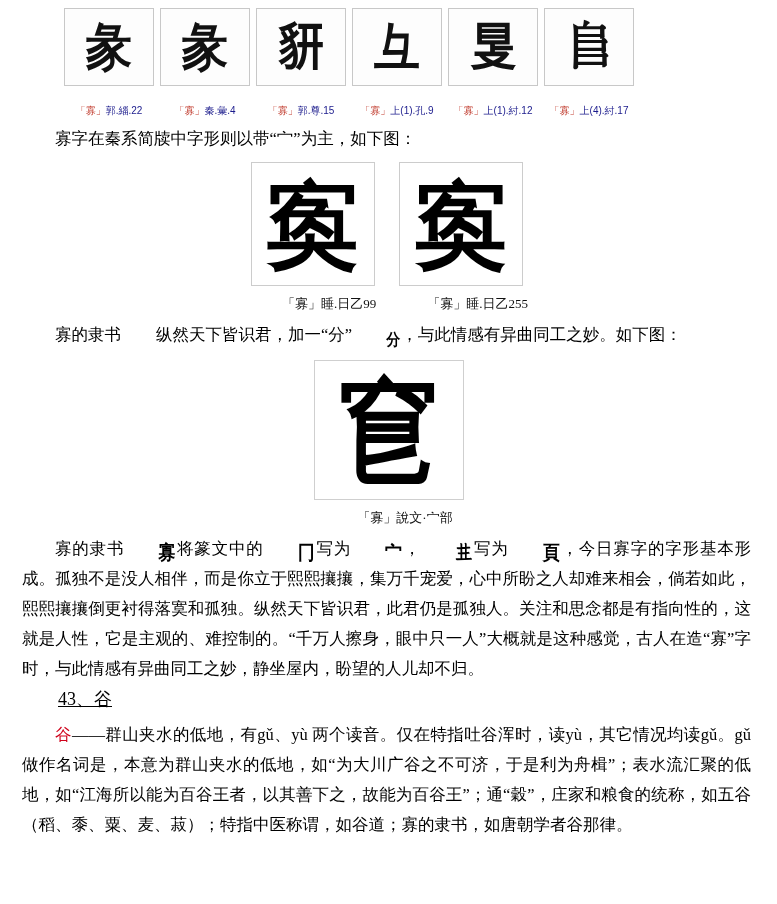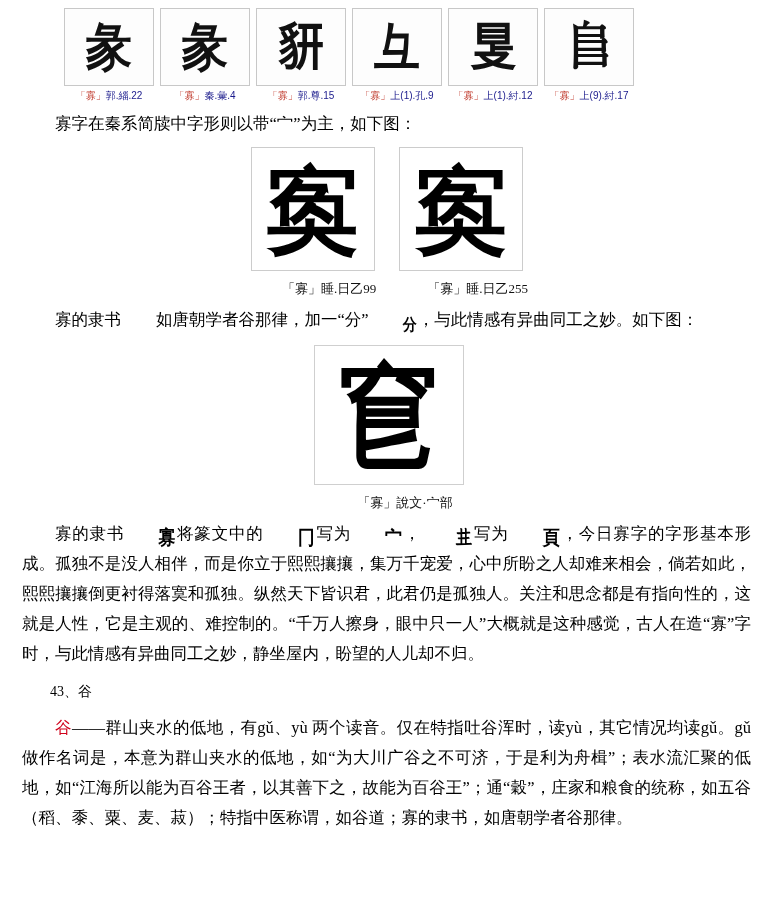--- a/index.html
+++ b/index.html
@@ -49,21 +49,21 @@
     font-family: "DejaVu Serif", serif;
     font-size: 46px;
     line-height: 1;
     font-weight: 700;
     color: #111;
     transform: scaleY(1.12);
   }
   .glyph-cap {
     font-size: 10px;
     line-height: 14px;
-    margin-top: 3px;
+    margin-top: 18px;
     color: #1a1a8c;
     white-space: nowrap;
     font-family: "Liberation Sans", sans-serif;
   }
   .glyph-cap .red {
     color: #c0392b;
   }
 
   
   p.body {
@@ -154,24 +154,25 @@
   .seal-box .ch {
     font-family: "DejaVu Serif", serif;
     font-size: 104px;
     line-height: 1;
     font-weight: 700;
     color: #000;
     transform: scaleY(1.12) scaleX(0.95);
   }
 
   .section-head {
-    font-size: 14px;
+    font-size: 18px;
     line-height: 30px;
-    margin: 8px 0 0 0;
+    margin: 0 0 0 0;
     text-indent: 2em;
+    text-decoration: underline;
   }
 </style>
 </head>
 <body>
 
 <div class="page">
 
   <div class="glyph-row">
     <div class="glyph-cell">
       <div class="glyph-box">
@@ -211,21 +212,21 @@
       </div>
       <div class="glyph-cap">
         <span class="red">「寡」</span><span>上(1).紂.12</span>
       </div>
     </div>
     <div class="glyph-cell">
       <div class="glyph-box">
         <span class="ch">𨸏</span>
       </div>
       <div class="glyph-cap">
-        <span class="red">「寡」</span><span>上(9).紂.17</span>
+        <span class="red">「寡」</span><span>上(4).紂.17</span>
       </div>
     </div>
   </div>
 
   <p class="body indent">寡字在秦系简牍中字形则以带“宀”为主，如下图：</p>
 
   <div class="fig-two">
     <div class="cell">
       <div class="big-box">
         <span class="ch">寏</span>
@@ -233,21 +234,21 @@
       <div class="fig-cap">「寡」睡.日乙99</div>
     </div>
     <div class="cell">
       <div class="big-box">
         <span class="ch">寏</span>
       </div>
       <div class="fig-cap">「寡」睡.日乙255</div>
     </div>
   </div>
 
-  <p class="body indent"><span>寡的隶书</span><span class="inline-glyph">𡩠</span><span>如唐朝学者谷那律，加一“分”</span><span class="inline-glyph sm">分</span><span>，与此情感有异曲同工之妙。如下图：</span></p>
+  <p class="body indent"><span>寡的隶书</span><span class="inline-glyph">𡩠</span><span>纵然天下皆识君，加一“分”</span><span class="inline-glyph sm">分</span><span>，与此情感有异曲同工之妙。如下图：</span></p>
 
   <div class="fig-one">
     <div class="seal-box">
       <span class="ch">䆞</span>
     </div>
     <div class="fig-cap">「寡」說文·宀部</div>
   </div>
 
   <p class="body indent"><span>寡的隶书</span><span class="inline-glyph">寡</span><span>将篆文中的</span><span class="inline-glyph">冂</span><span>写为</span><span class="inline-glyph">宀</span><span>，</span><span class="inline-glyph">𠀎</span><span>写为</span><span class="inline-glyph">頁</span><span>，今日寡字的字形基本形成。孤独不是没人相伴，而是你立于熙熙攘攘，集万千宠爱，心中所盼之人却难来相会，倘若如此，熙熙攘攘倒更衬得落寞和孤独。纵然天下皆识君，此君仍是孤独人。关注和思念都是有指向性的，这就是人性，它是主观的、难控制的。“千万人擦身，眼中只一人”大概就是这种感觉，古人在造“寡”字时，与此情感有异曲同工之妙，静坐屋内，盼望的人儿却不归。</span></p>
 

